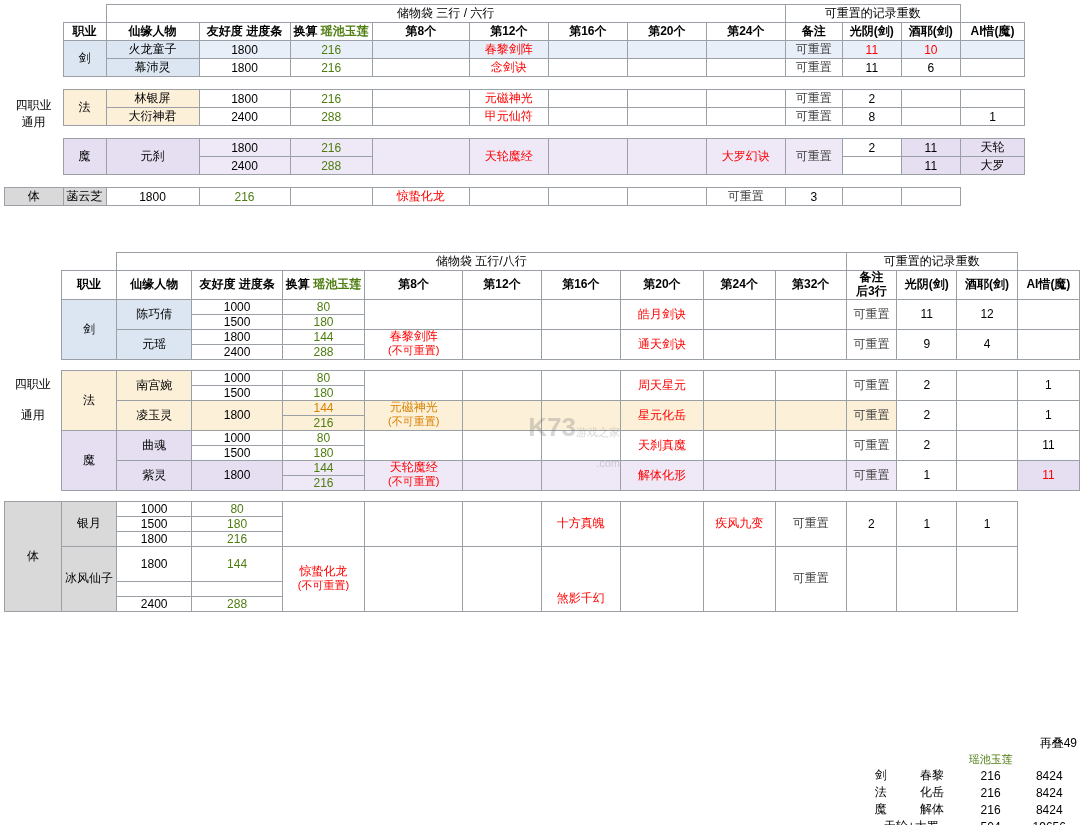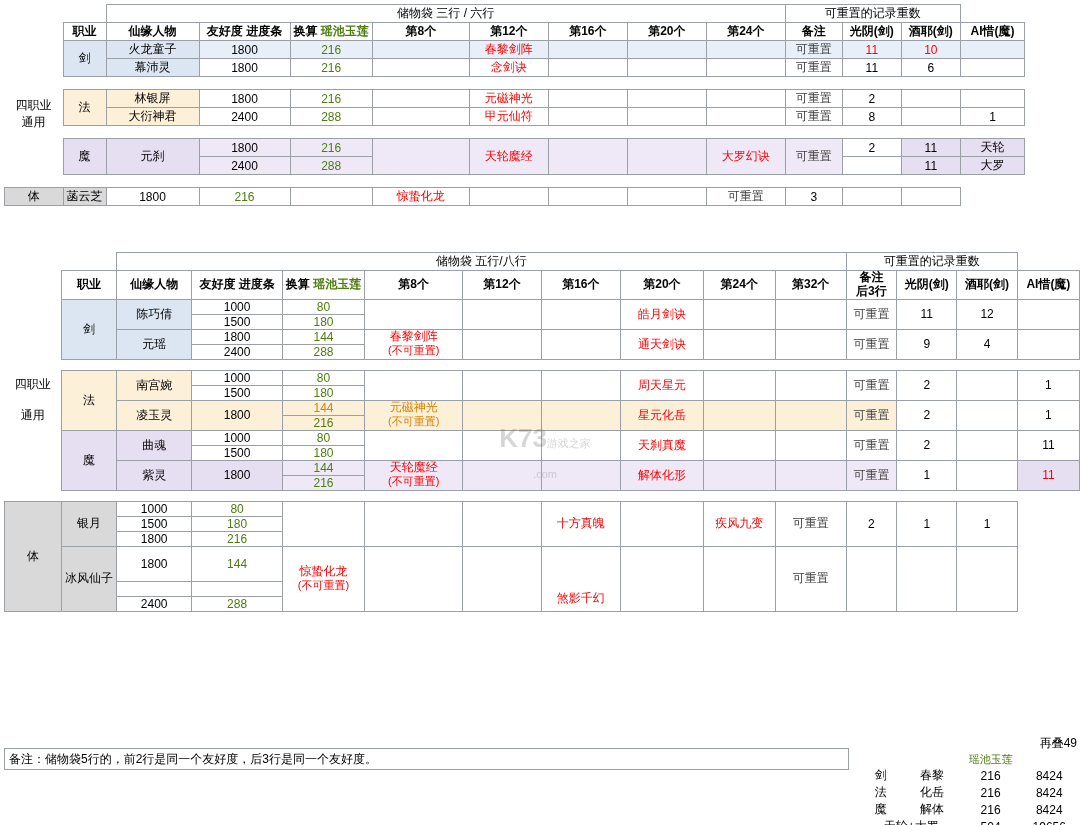--- a/index.html
+++ b/index.html
@@ -12,21 +12,21 @@
   .pink{color:#4d7c0f;}
   .red{color:#ff0000;}
   .teal{color:#404040;}
   .orange{color:#d98200;}
   .bg-blue{background:#dce6f2;}
   .bg-blue2{background:#e9eff8;}
   .bg-purple{background:#e6dff2;}
   .bg-purple2{background:#efe9f7;}
   .bg-orange{background:#fdf0d9;}
   .bg-gray{background:#d9d9d9;}
-  .wm{position:absolute;left:470px;top:423px;width:150px;text-align:center;color:rgba(120,120,120,.30);font-size:26px;font-weight:bold;pointer-events:none;}
+  .wm{position:absolute;left:470px;top:412px;width:150px;text-align:right;color:rgba(120,120,120,.30);font-size:26px;font-weight:bold;pointer-events:none;}
   .wm small{font-size:11px;font-weight:normal;}
   .note{font-size:12px;text-align:left;padding-left:4px;}
   .t1{position:absolute;left:4px;top:4px;}
   .t2{position:absolute;left:4px;top:252px;}
   .t3{position:absolute;left:860px;top:735px;}
   .noteblk{position:absolute;left:4px;top:748px;width:845px;}
   .two{line-height:1.15;}
 </style>
 </head>
 <body>
@@ -440,23 +440,20 @@
     <td>2400</td>
     <td class="pink">288</td>
   </tr>
 </tbody>
     </table>
 </div>
 
 <div class="noteblk">
   <table style="width:845px;">
     <tbody>
-        <tr>
-      <td class="note" style="height:20px;">备注：储物袋5行的，前2行是同一个友好度，后3行是同一个友好度。</td>
-    </tr>
   </tbody>
     </table>
 </div>
 
 <div class="t3">
   <table>
     <tbody>
         <tr>
       <td class="nb" style="width:36px;"></td>
       <td class="nb" style="width:56px;"></td>

